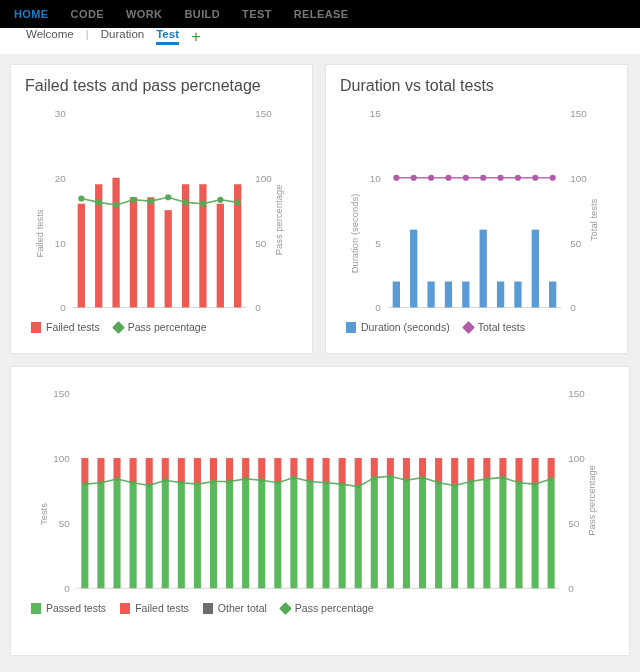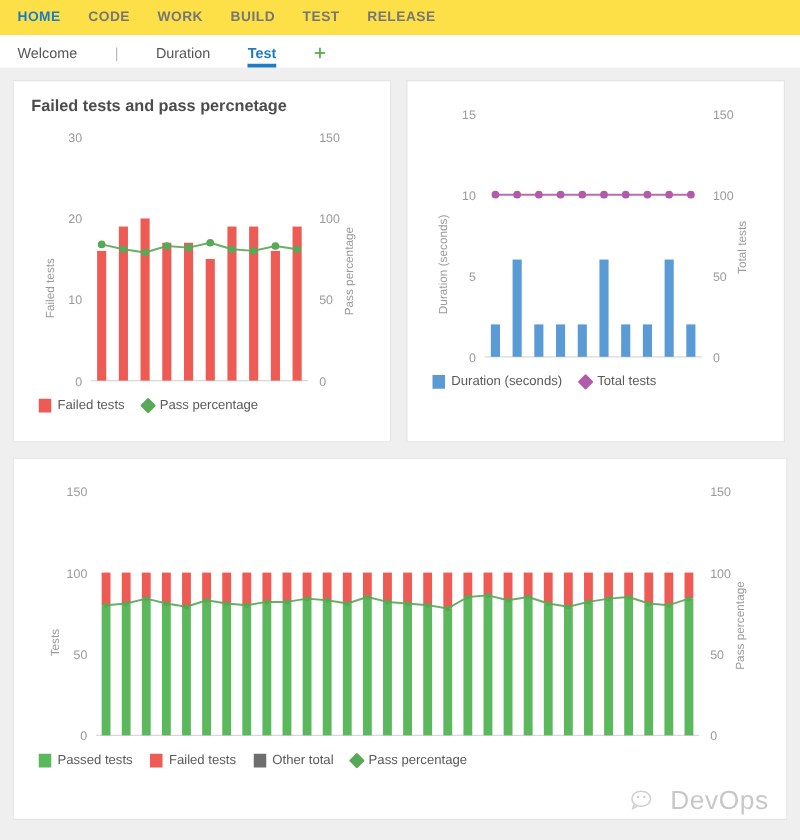--- a/index.html
+++ b/index.html
@@ -6,21 +6,21 @@
   html, body {
     width: 640px; height: 672px;
     background: #efefef;
     font-family: "Liberation Sans", sans-serif;
     overflow: hidden;
   }
 
   
   #top-nav {
     height: 28px;
-    background: #fde047;
+    background: #000000;
     display: flex;
     align-items: center;
     padding-left: 14px;
     gap: 22px;
   }
   .nav-item {
     font-size: 11px;
     letter-spacing: .4px;
     color: #767676;
     text-transform: uppercase;
@@ -28,23 +28,23 @@
     cursor: pointer;
     white-space: nowrap;
   }
   .nav-item.active { color: #1d7cc4; }
 
   
   #tab-strip {
     height: 26px;
     background: #ffffff;
     display: flex;
-    align-items: flex-end;
-    padding-left: 14px;
-    gap: 30px;
+    align-items: flex-start;
+    padding-left: 26px;
+    gap: 12px;
     position: relative;
   }
   .tab-item {
     font-size: 11.5px;
     color: #555555;
     padding-bottom: 5px;
     cursor: pointer;
     position: relative;
     white-space: nowrap;
   }
@@ -65,21 +65,21 @@
   .row { display: flex; gap: 12px; }
   .card {
     background: #ffffff;
     border: 1px solid #e4e4e4;
     padding: 12px 14px 8px 14px;
     position: relative;
   }
   .card.half { width: 303px; height: 290px; }
   .card.full { width: 100%; height: 290px; margin-top: 12px; }
   .card-title {
-    font-size: 13px; color: #4c4c4c; font-weight: 700;
+    font-size: 16px; color: #4c4c4c; font-weight: 400;
     margin-bottom: 4px;
   }
 
   .plot-wrap { position: relative; width: 100%; }
   .plot-wrap svg { display: block; width: 100%; }
 
   
   .legend {
     display: flex; align-items: center; gap: 14px;
     padding-left: 6px; margin-top: 2px;
@@ -170,20 +170,21 @@
           <span class="legend-label">Failed tests</span>
         </span>
         <span class="legend-entry">
           <span class="legend-marker" style="background:#57a957"></span>
           <span class="legend-label">Pass percentage</span>
         </span>
       </div>
     </div>
 
     <div class="card half">
+      <div class="card-title">Duration vs total tests</div>
       <div class="plot-wrap">
         <svg id="svg-chart-1" viewBox="0 0 275 222" preserveAspectRatio="none">
             <text x="41" y="214" text-anchor="end" font-size="10" fill="#9a9a9a" font-family="&quot;Liberation Sans&quot;, sans-serif">0</text>
             <text x="41" y="148.66666666666669" text-anchor="end" font-size="10" fill="#9a9a9a" font-family="&quot;Liberation Sans&quot;, sans-serif">5</text>
             <text x="41" y="83.33333333333334" text-anchor="end" font-size="10" fill="#9a9a9a" font-family="&quot;Liberation Sans&quot;, sans-serif">10</text>
             <text x="41" y="18" text-anchor="end" font-size="10" fill="#9a9a9a" font-family="&quot;Liberation Sans&quot;, sans-serif">15</text>
             <text x="232" y="214" text-anchor="start" font-size="10" fill="#9a9a9a" font-family="&quot;Liberation Sans&quot;, sans-serif">0</text>
             <text x="232" y="148.66666666666669" text-anchor="start" font-size="10" fill="#9a9a9a" font-family="&quot;Liberation Sans&quot;, sans-serif">50</text>
             <text x="232" y="83.33333333333334" text-anchor="start" font-size="10" fill="#9a9a9a" font-family="&quot;Liberation Sans&quot;, sans-serif">100</text>
             <text x="232" y="18" text-anchor="start" font-size="10" fill="#9a9a9a" font-family="&quot;Liberation Sans&quot;, sans-serif">150</text>
@@ -346,24 +347,15 @@
       <span class="legend-entry">
         <span class="legend-swatch" style="background:#6e6e6e"></span>
         <span class="legend-label">Other total</span>
       </span>
       <span class="legend-entry">
         <span class="legend-marker" style="background:#57a957"></span>
         <span class="legend-label">Pass percentage</span>
       </span>
     </div>
 
-    <div id="watermark">
-      <svg width="26" height="20" viewBox="0 0 26 20">
-        <ellipse cx="9" cy="8" rx="7.5" ry="6" fill="none" stroke="#adadad" stroke-width="1.3"></ellipse>
-        <path d="M3.5 12.5 L2 16 L5.5 14" fill="none" stroke="#adadad" stroke-width="1.3" stroke-linejoin="round"></path>
-        <circle cx="6.4" cy="6.6" r="1" fill="#adadad"></circle>
-        <circle cx="11.4" cy="6.6" r="1" fill="#adadad"></circle>
-      </svg>
-      <span class="wm-text">DevOps</span>
-    </div>
   </div>
 
 </div>
 
 </body></html>

